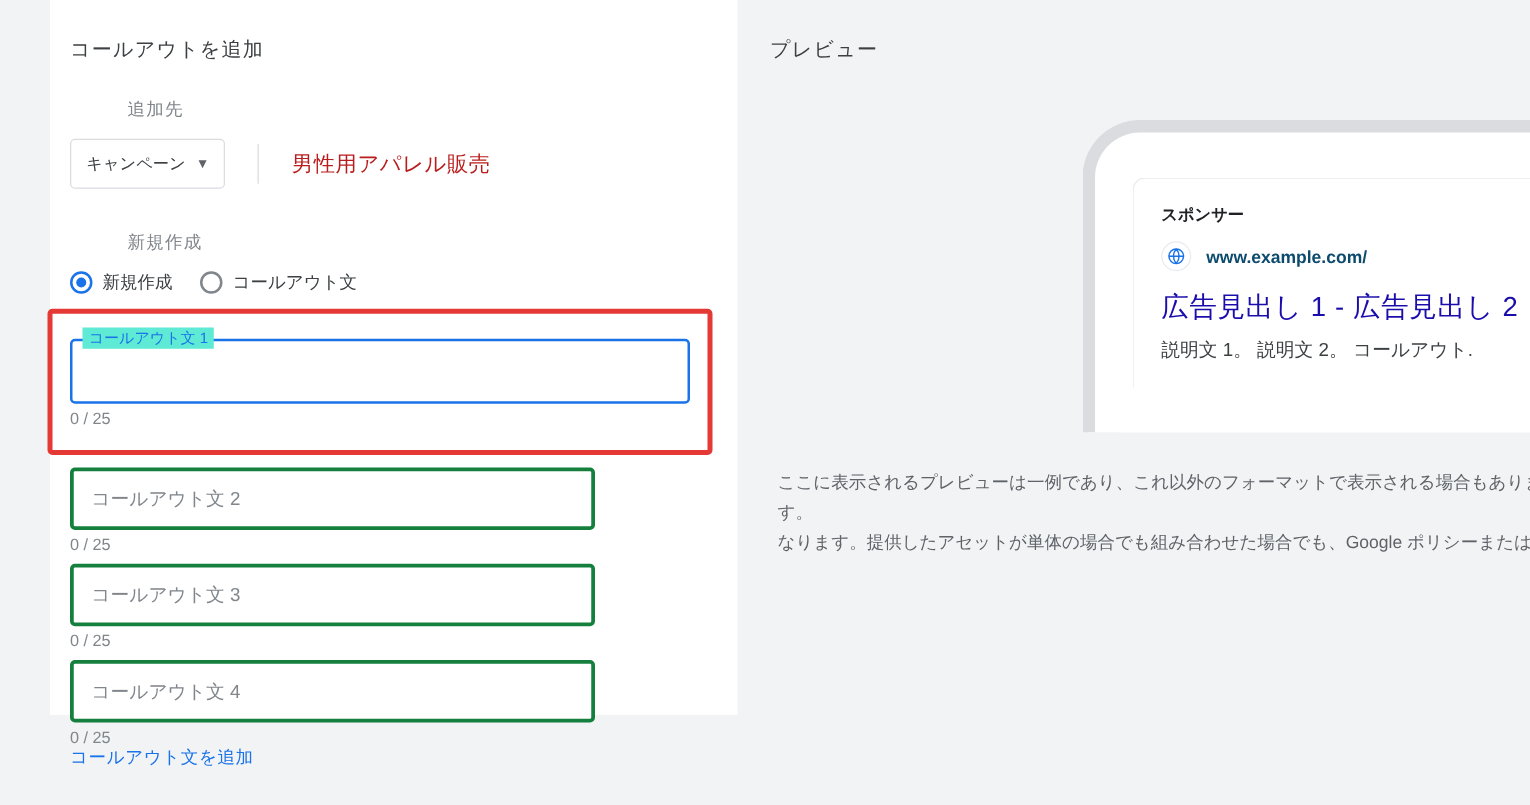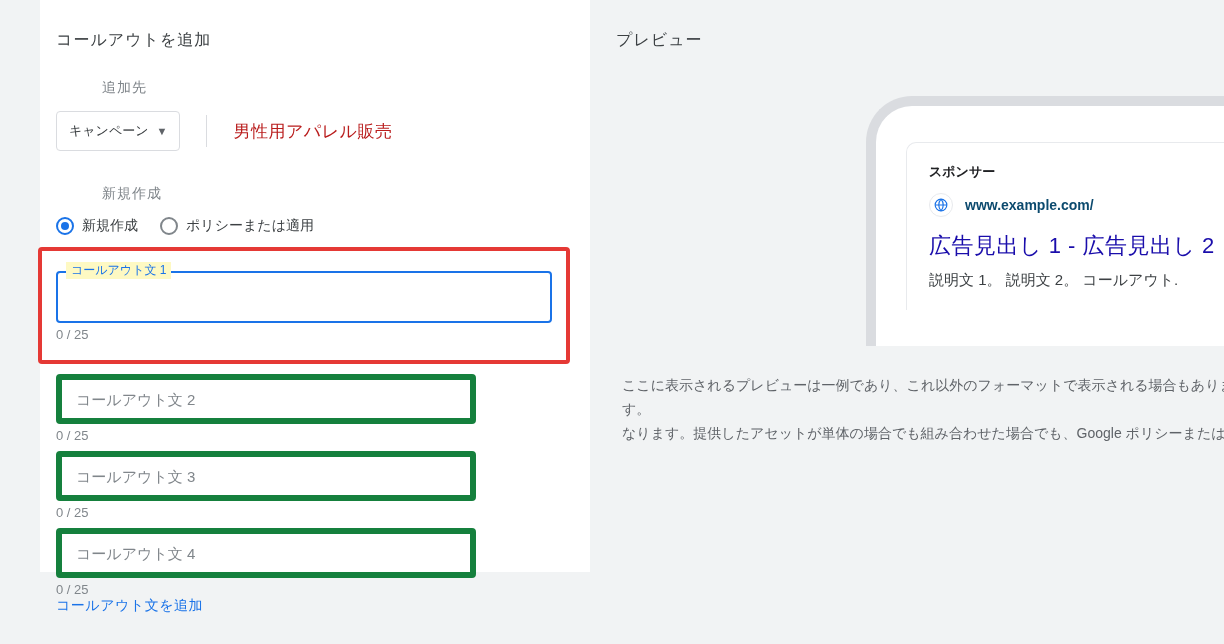--- a/index.html
+++ b/index.html
@@ -95,21 +95,21 @@
       margin-bottom: 10px;
     }
     .float-label-group {
       position: relative;
       margin-top: 12px;
     }
     .float-label {
       position: absolute;
       top: -9px;
       left: 10px;
-      background: #fef9c3;
+      background: #5eead4;
       padding: 0 5px;
       font-size: 12px;
       color: #1a73e8;
     }
     .float-input {
       width: 100%;
       border: 2px solid #1a73e8;
       border-radius: 4px;
       height: 52px;
       padding: 10px 14px;
@@ -123,21 +123,21 @@
       color: #80868b;
       margin-top: 4px;
       padding-right: 4px;
     }
     .plain-input-wrap {
       margin-top: 8px;
       width: 420px;
     }
     .plain-input {
       width: 100%;
-      border: 6px solid #15803d;
+      border: 3px solid #15803d;
       border-radius: 4px;
       height: 50px;
       padding: 10px 14px;
       font-size: 15px;
       color: #3c4043;
       outline: none;
     }
     .plain-input::placeholder { color: #80868b; }
     .link-btn {
       color: #1a73e8;
@@ -235,21 +235,21 @@
   </div>
 
   <div class="field-label">新規作成</div>
   <div class="radio-row">
     <div class="radio-item">
       <div class="radio selected"></div>
       <span class="radio-label">新規作成</span>
     </div>
     <div class="radio-item">
       <div class="radio"></div>
-      <span class="radio-label">ポリシーまたは適用</span>
+      <span class="radio-label">コールアウト文</span>
     </div>
   </div>
 
   <div class="highlight-box">
     <div class="float-label-group">
       <span class="float-label">コールアウト文 1</span>
       <input type="text" class="float-input" style="">
     </div>
     <div class="counter">0 / 25</div>
   </div>

